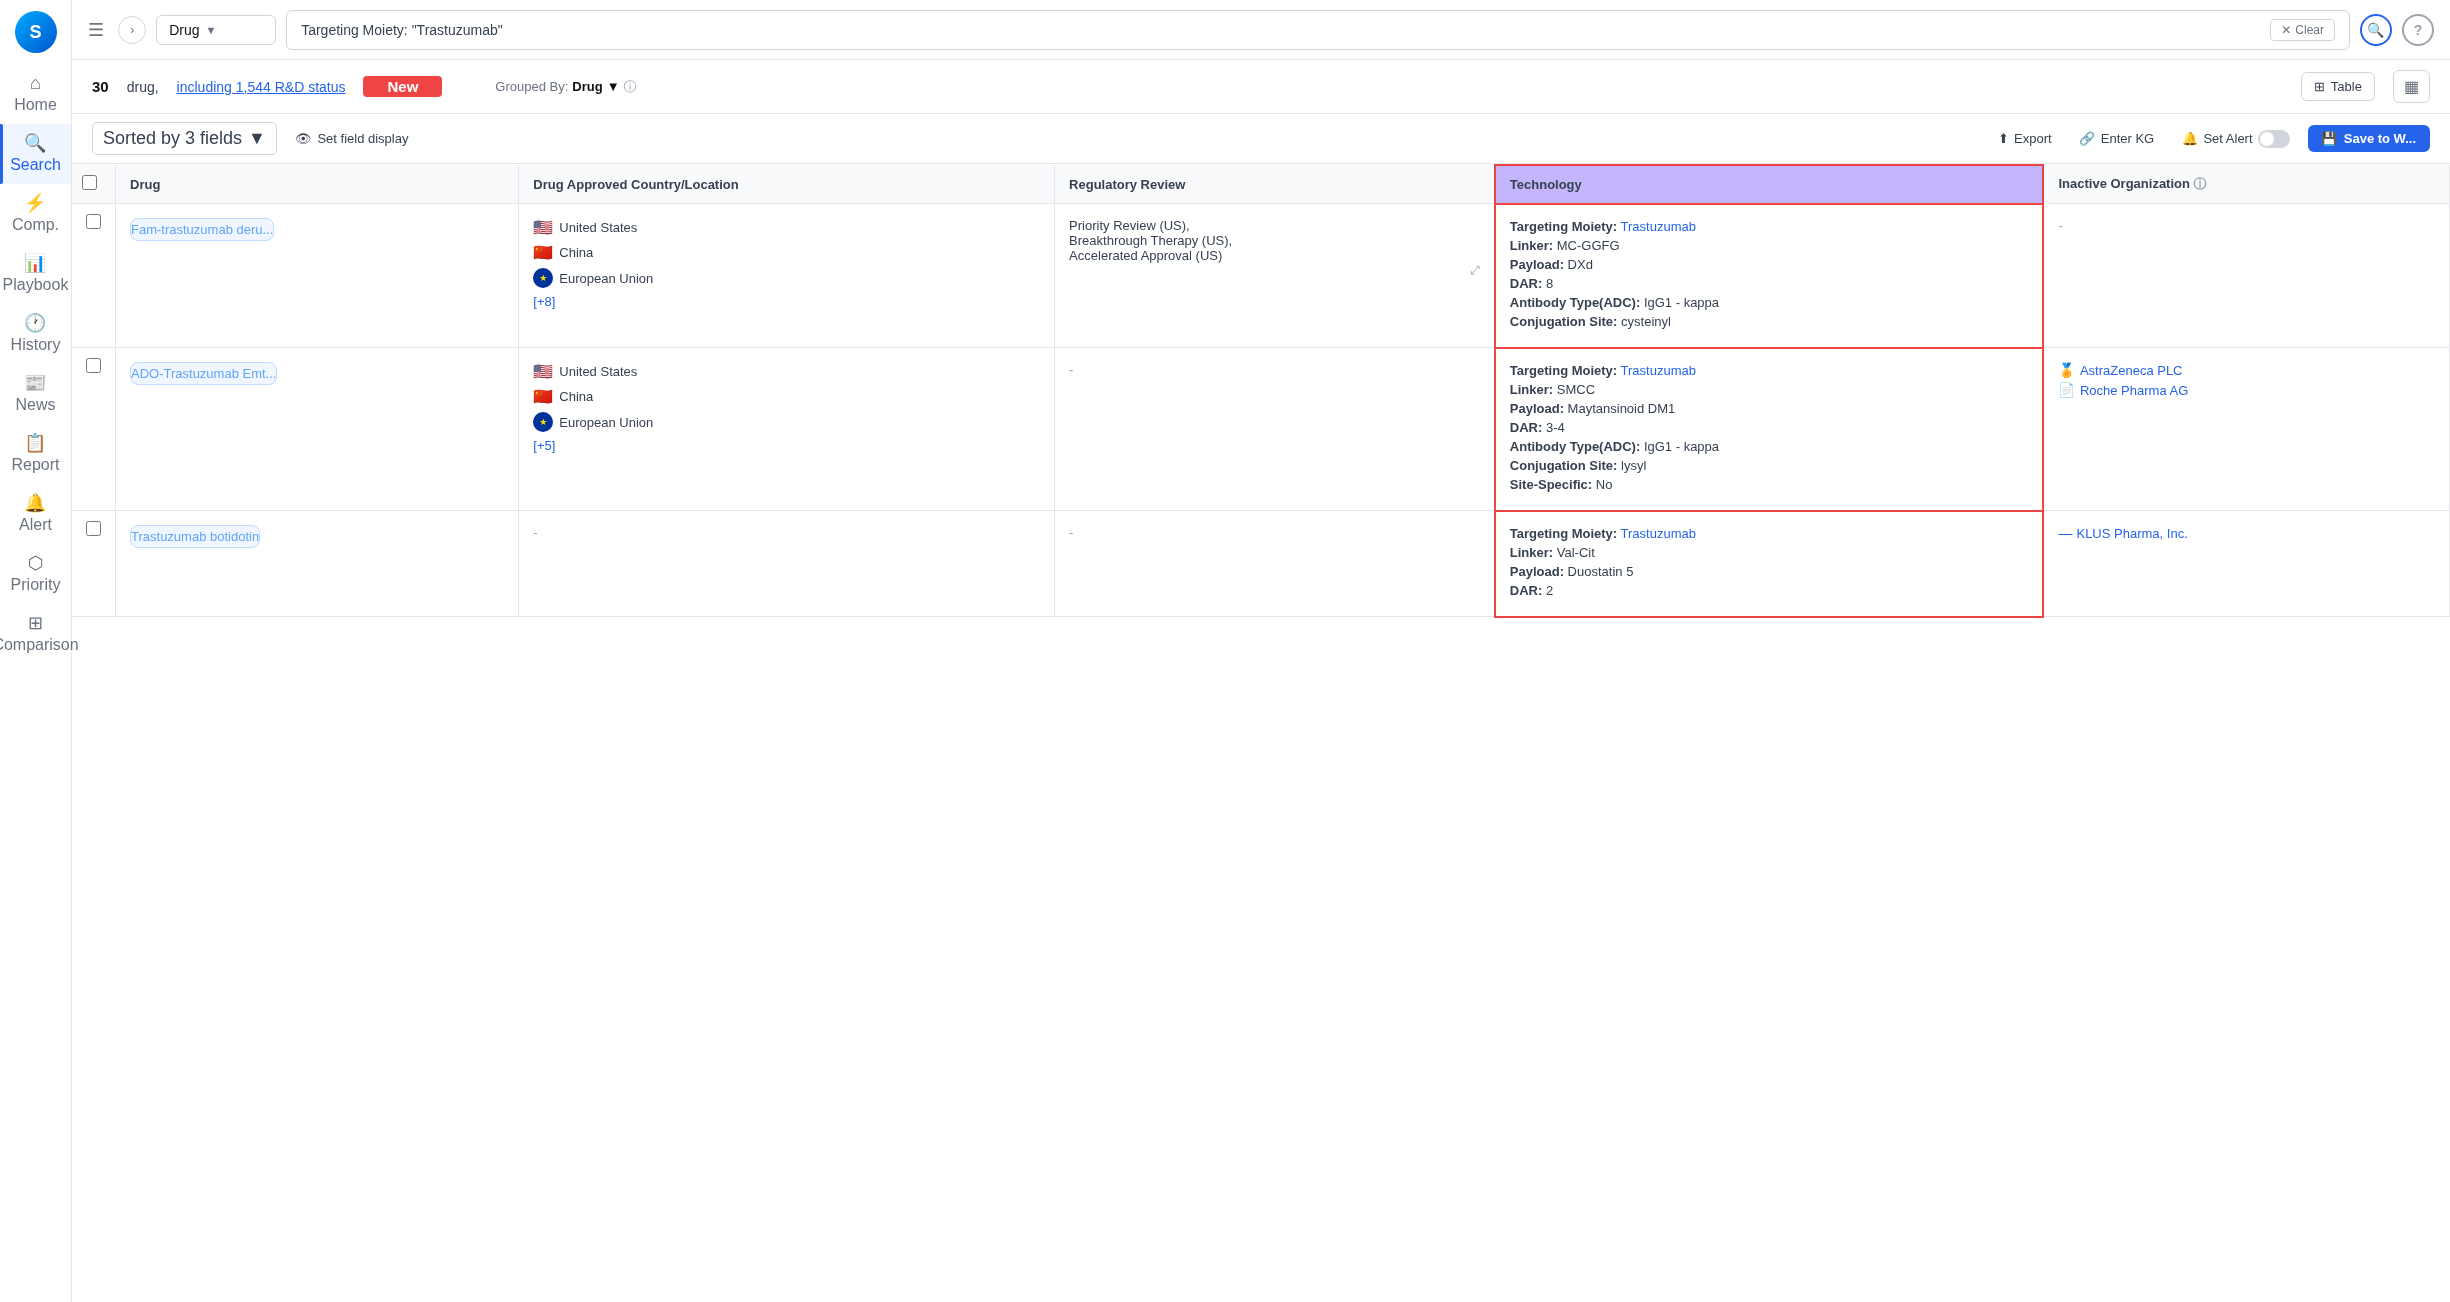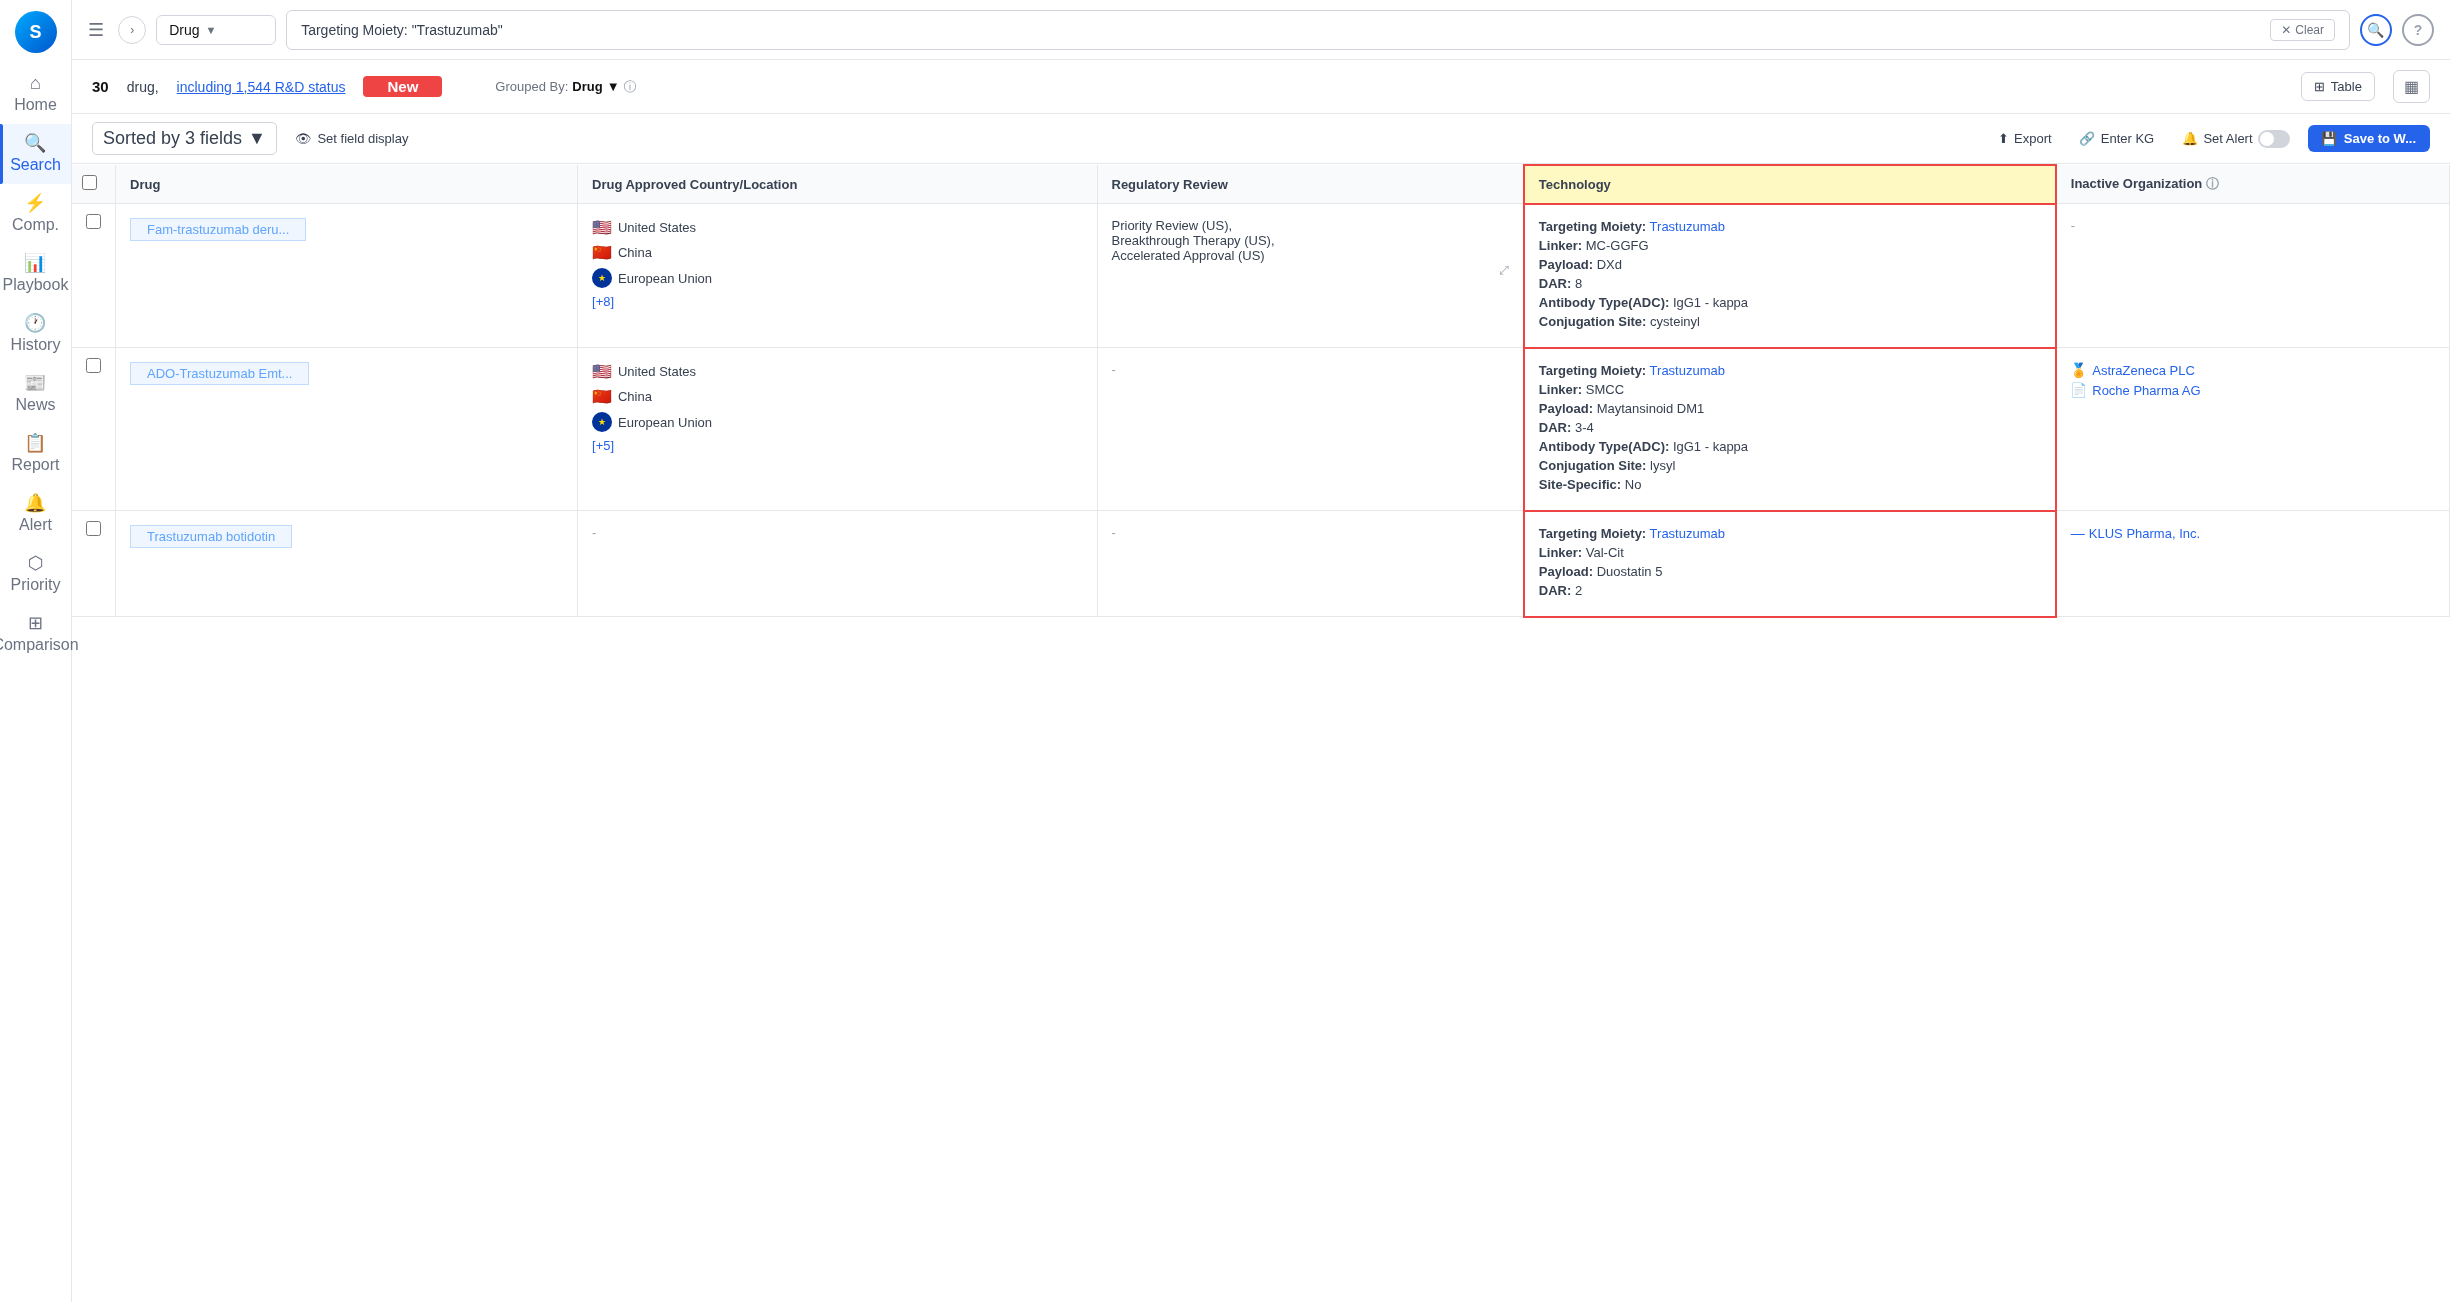--- a/index.html
+++ b/index.html
@@ -320,41 +320,41 @@
       vertical-align: top;
       font-size: 13px;
       color: #374151;
     }
     tbody td:first-child { width: 40px; padding: 10px 14px; }
     .drug-name {
       color: #60a5fa;
       cursor: pointer;
       background: #eff6ff;
       border: 1px solid #bfdbfe;
-      border-radius: 0;
-      padding: 3px 16px;
+      border-radius: 8px;
+      padding: 3px 0;
       display: inline-block;
       font-size: 13px;
       white-space: nowrap;
       max-width: 200px;
       overflow: hidden;
       text-overflow: ellipsis;
     }
     .flag { font-size: 16px; margin-right: 6px; }
     .location-row { display: flex; align-items: center; margin-bottom: 6px; font-size: 13px; color: #374151; }
     .more-link { color: #2563eb; cursor: pointer; font-size: 13px; }
     .tech-label { color: #374151; font-size: 13px; margin-bottom: 4px; }
     .tech-link { color: #2563eb; cursor: pointer; }
     .expand-icon { color: #9ca3af; cursor: pointer; font-size: 12px; float: right; }
     .org-link { color: #2563eb; cursor: pointer; font-size: 13px; display: flex; align-items: center; gap: 4px; margin-bottom: 4px; }
     .org-icon { font-size: 14px; }
 
     
     .tech-col { border: 2.5px solid #ef4444 !important; background: #fff; }
-    .tech-header { border: 2.5px solid #ef4444 !important; background: #fef9c3; }
+    .tech-header { border: 2.5px solid #ef4444 !important; background: #c4b5fd; }
 
     .checkbox { width: 15px; height: 15px; cursor: pointer; }
     .dash { color: #9ca3af; }
 
     
     .eu-flag {
       width: 20px;
       height: 20px;
       background: #003399;
       border-radius: 50%;

